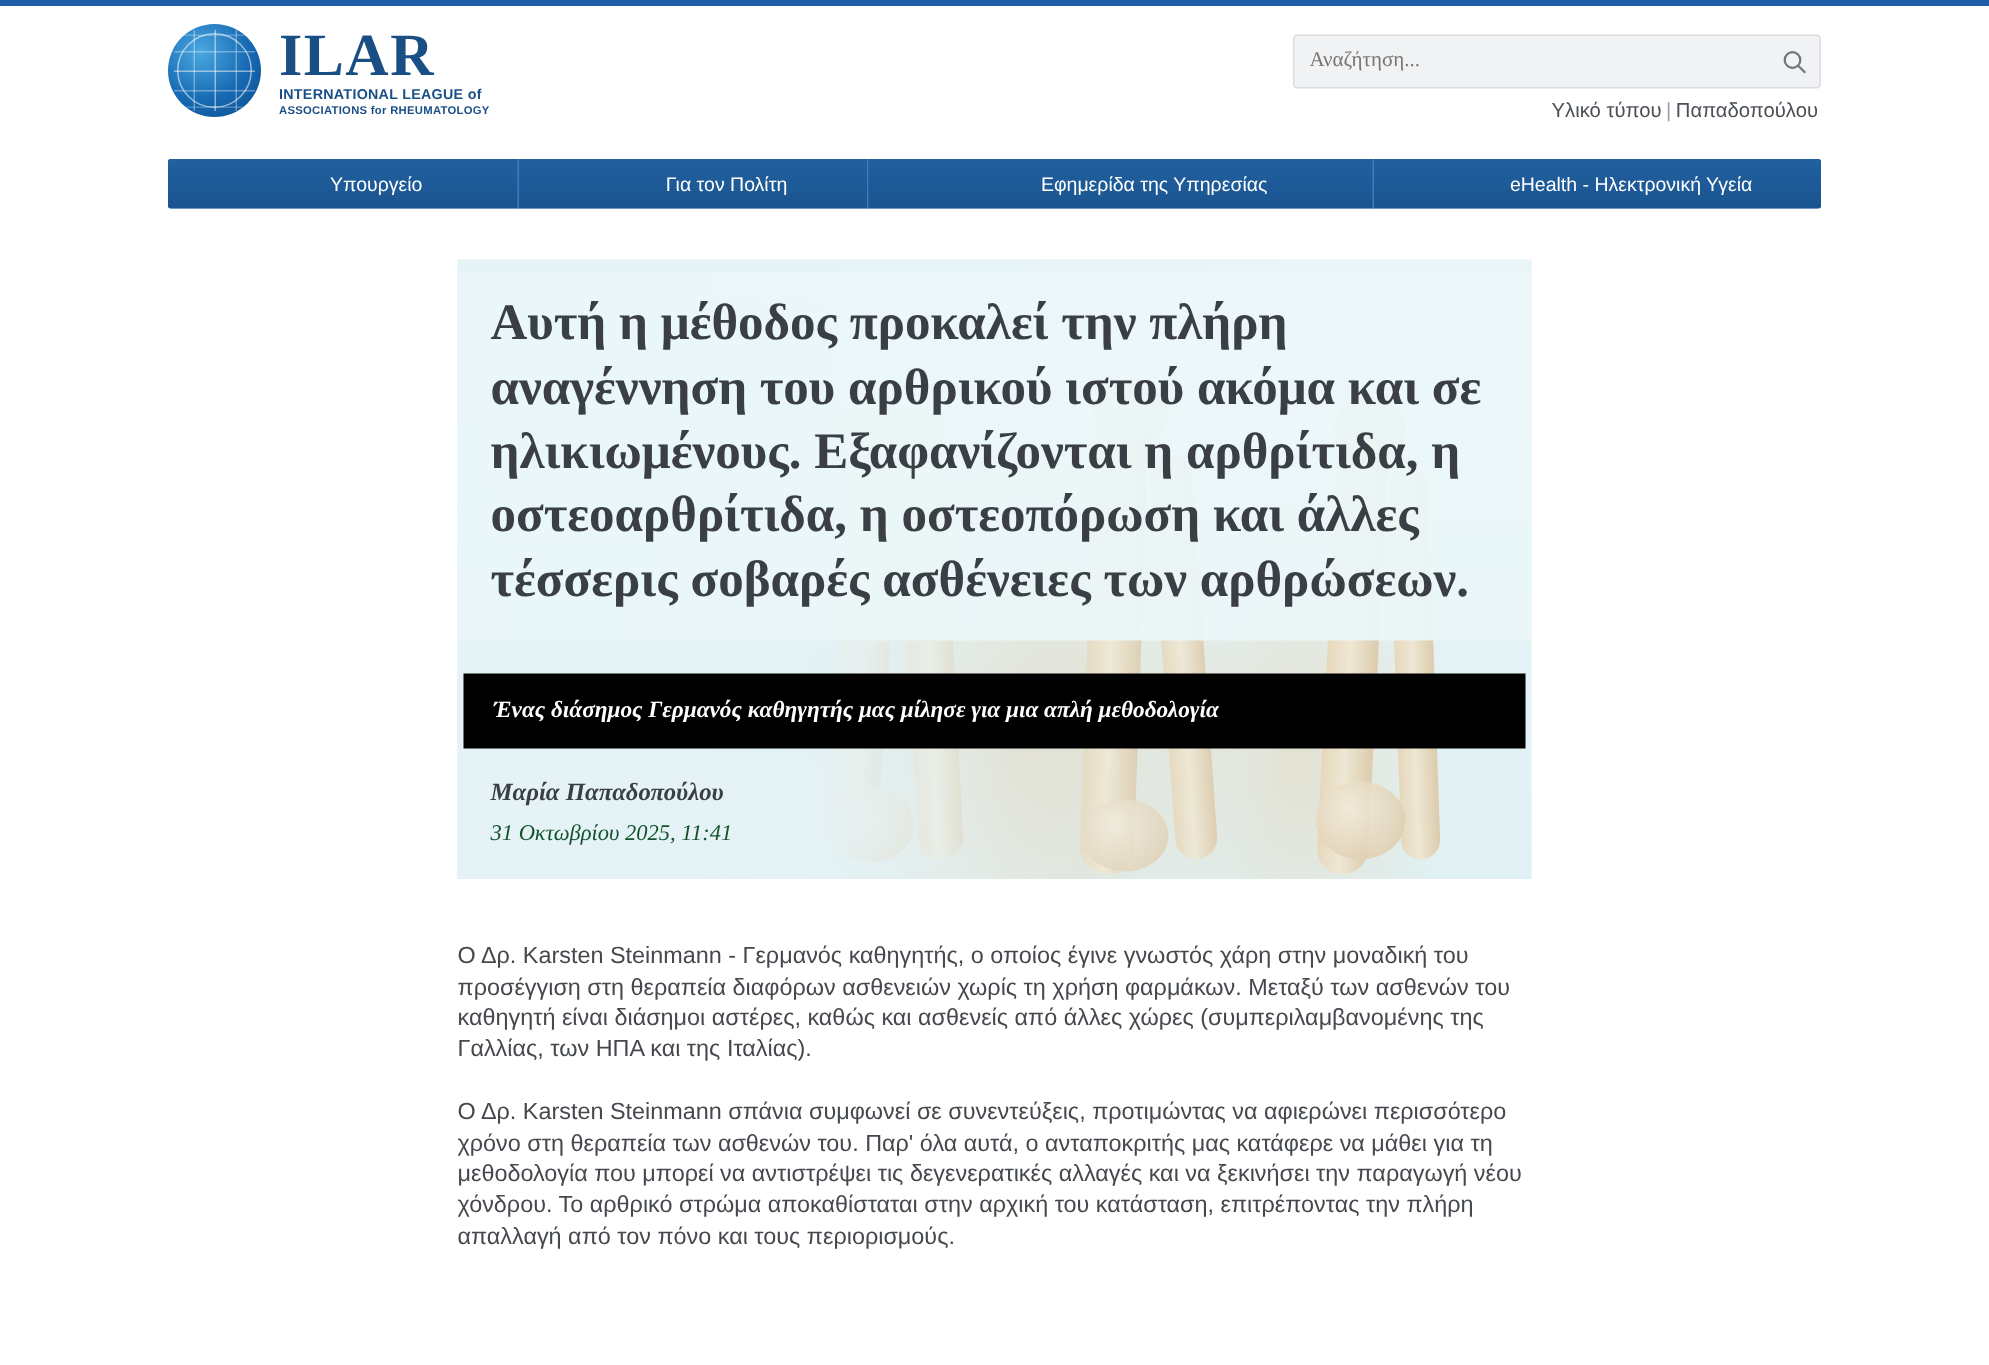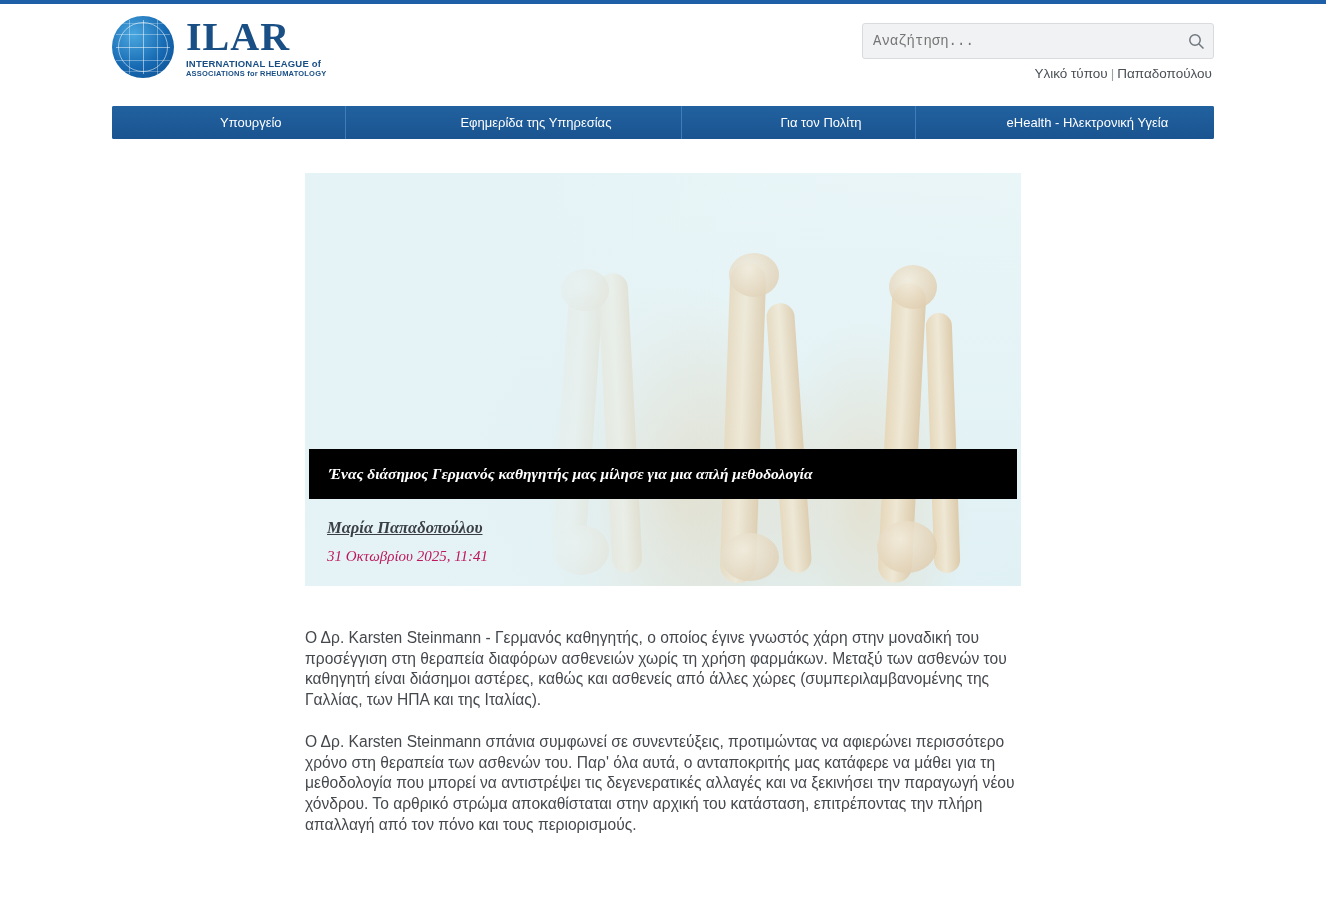--- a/index.html
+++ b/index.html
@@ -107,21 +107,21 @@
     border: 1px solid #d9dbdf;
     border-radius: 3px;
     display: flex;
     align-items: center;
   }
   .search-box input {
     flex: 1;
     border: none;
     background: transparent;
     outline: none;
-    font-family: Liberation Mono, monospace;
+    font-family: Liberation Serif, serif;
     font-size: 14px;
     color: #a16207;
     padding: 0 10px;
   }
   .search-icon {
     width: 34px;
     height: 34px;
     display: flex;
     align-items: center;
     justify-content: center;
@@ -245,30 +245,29 @@
   }
   .hero-author {
     position: absolute;
     left: 22px;
     top: 345px;
     font-family: "Liberation Serif", serif;
     font-style: italic;
     font-weight: bold;
     font-size: 16.5px;
     color: #3a3f45;
-    text-decoration: underline;
   }
   .hero-date {
     position: absolute;
     left: 22px;
     top: 375px;
     font-family: "Liberation Serif", serif;
     font-style: italic;
     font-size: 15px;
-    color: #be185d;
+    color: #14532d;
   }
 
   
   .article {
     width: 716px;
     margin: 42px auto 16px;
   }
   .article p {
     font-size: 15.6px;
     line-height: 1.33;
@@ -306,42 +305,45 @@
       </span>
     </div>
 
     <div class="toplinks">
       <a href="#">Υλικό τύπου</a><span class="sep">|</span><a href="#">Παπαδοπούλου</a>
     </div>
   </div>
 
   <div class="nav">
     <div class="nav-item">Υπουργείο</div>
+    <div class="nav-item">Για τον Πολίτη</div>
     <div class="nav-item wide">Εφημερίδα της Υπηρεσίας</div>
-    <div class="nav-item">Για τον Πολίτη</div>
     <div class="nav-item wide2">eHealth - Ηλεκτρονική Υγεία</div>
   </div>
 
   <div class="hero">
     <div class="hero-img">
       <div class="bone b1"></div>
         <div class="bone b2"></div>
       <div class="bone b3"></div>
         <div class="bone b4"></div>
       <div class="bone b5"></div>
         <div class="bone b6"></div>
       <div class="bone-cap" style="left:248px;top:352px;width:56px;height:50px;"></div>
       <div class="bone-cap" style="left:416px;top:360px;width:58px;height:48px;"></div>
       <div class="bone-cap" style="left:572px;top:348px;width:60px;height:52px;"></div>
       <div class="bone-cap" style="left:256px;top:96px;width:48px;height:42px;"></div>
       <div class="bone-cap" style="left:424px;top:80px;width:50px;height:44px;"></div>
       <div class="bone-cap" style="left:584px;top:92px;width:48px;height:44px;"></div>
     </div>
     <div class="hero-veil"></div>
 
+    <div class="hero-title-box">
+      <h1 class="hero-title">Αυτή η μέθοδος προκαλεί την πλήρη αναγέννηση του αρθρικού ιστού ακόμα και σε ηλικιωμένους. Εξαφανίζονται η αρθρίτιδα, η οστεοαρθρίτιδα, η οστεοπόρωση και άλλες τέσσερις σοβαρές ασθένειες των αρθρώσεων.</h1>
+    </div>
 
     <div class="hero-sub">Ένας διάσημος Γερμανός καθηγητής μας μίλησε για μια απλή μεθοδολογία</div>
     <div class="hero-author">Μαρία Παπαδοπούλου</div>
     <div class="hero-date">31 Οκτωβρίου 2025, 11:41</div>
   </div>
 
   <div class="article">
     <p>Ο Δρ. Karsten Steinmann - Γερμανός καθηγητής, ο οποίος έγινε γνωστός χάρη στην μοναδική του προσέγγιση στη θεραπεία διαφόρων ασθενειών χωρίς τη χρήση φαρμάκων. Μεταξύ των ασθενών του καθηγητή είναι διάσημοι αστέρες, καθώς και ασθενείς από άλλες χώρες (συμπεριλαμβανομένης της Γαλλίας, των ΗΠΑ και της Ιταλίας).</p>
     <p>Ο Δρ. Karsten Steinmann σπάνια συμφωνεί σε συνεντεύξεις, προτιμώντας να αφιερώνει περισσότερο χρόνο στη θεραπεία των ασθενών του. Παρ' όλα αυτά, ο ανταποκριτής μας κατάφερε να μάθει για τη μεθοδολογία που μπορεί να αντιστρέψει τις δεγενερατικές αλλαγές και να ξεκινήσει την παραγωγή νέου χόνδρου. Το αρθρικό στρώμα αποκαθίσταται στην αρχική του κατάσταση, επιτρέποντας την πλήρη απαλλαγή από τον πόνο και τους περιορισμούς.</p>
   </div>

